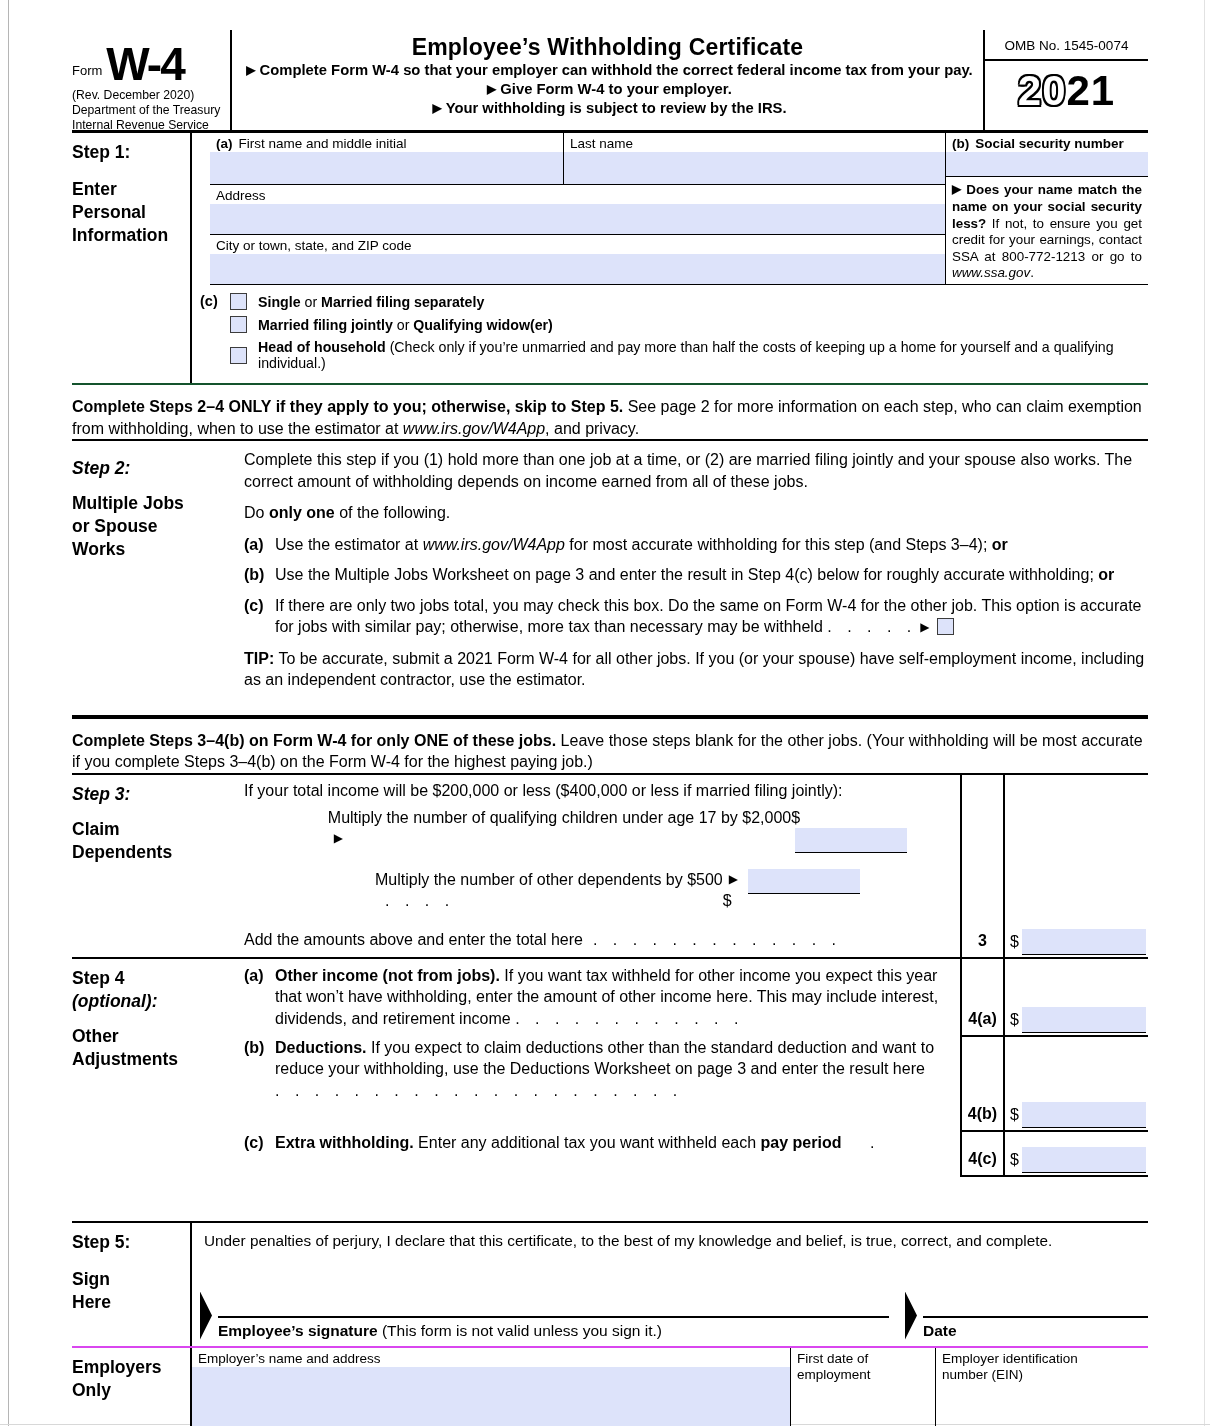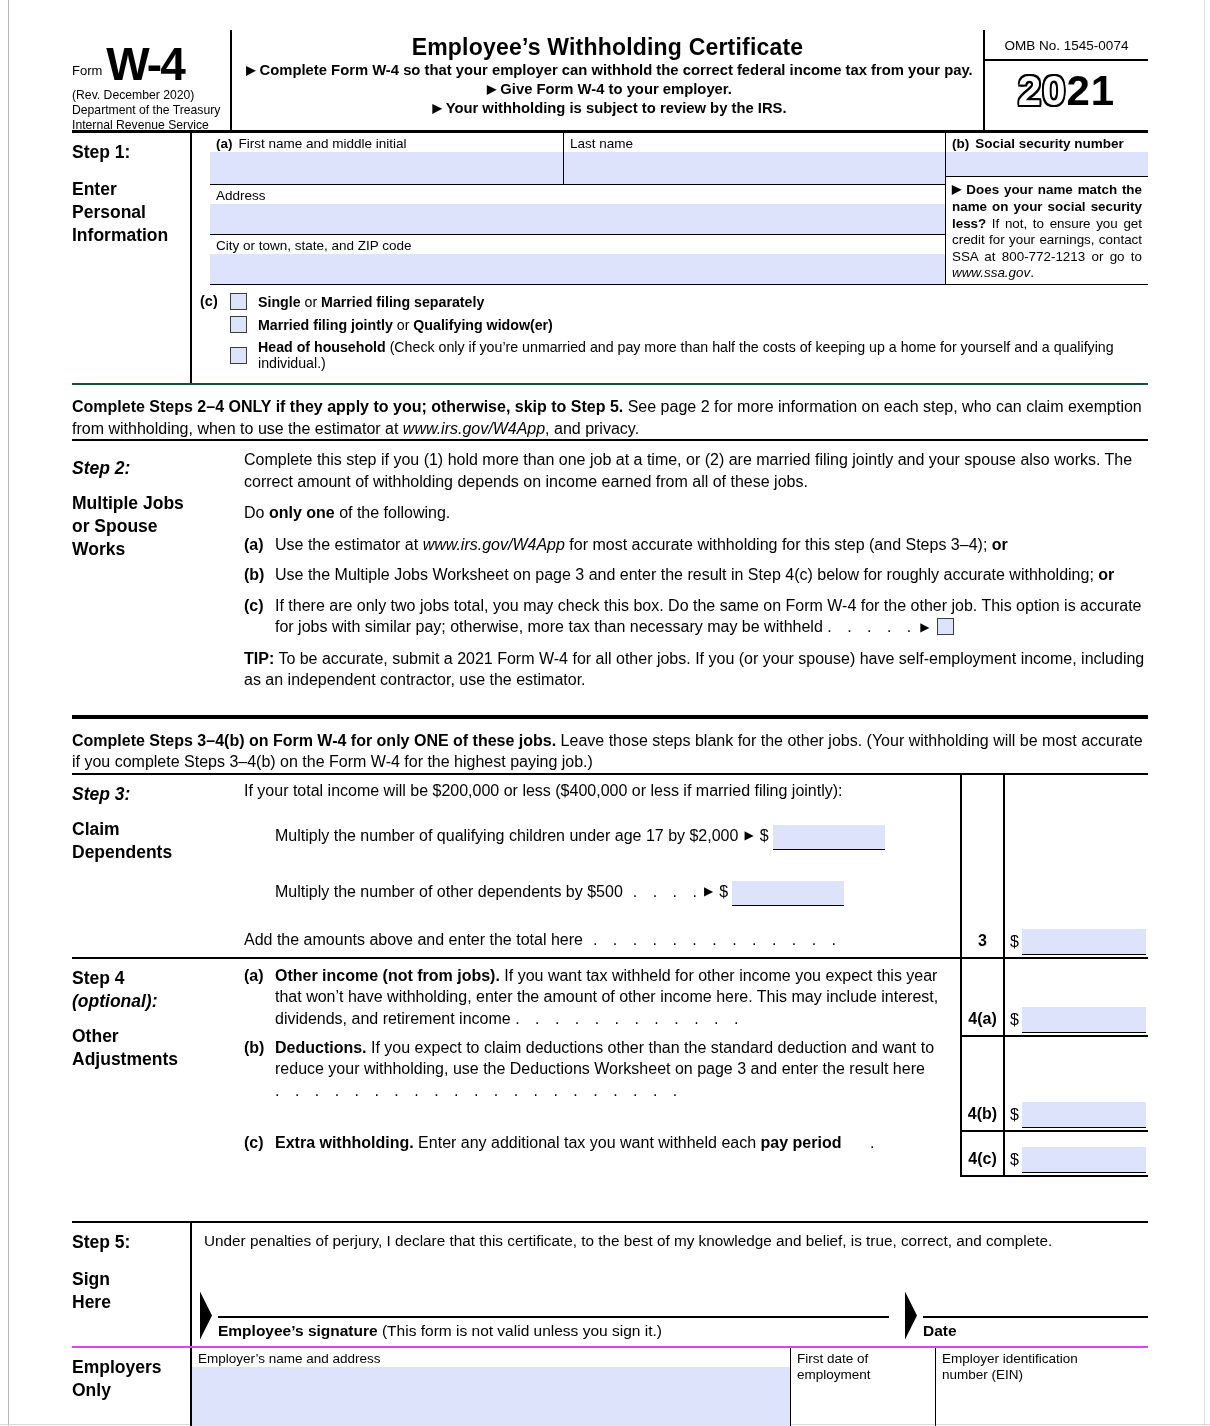--- a/index.html
+++ b/index.html
@@ -80,21 +80,21 @@
 
   .step3 { border-top: 2px solid #000; border-bottom: 2px solid #000; }
   .s34-body { flex: 1; display: flex; flex-direction: column; font-size: 16px; line-height: 21.5px; }
   .trow { display: flex; }
   .trow .tcontent { width: 716px; display: flex; flex-wrap: wrap; align-content: center; }
   .tnum { width: 43px; border-left: 2px solid #000; display: flex; align-items: flex-end; justify-content: center; font-weight: bold; padding-bottom: 5px; }
   .tmoney { width: 145px; border-left: 2px solid #000; display: flex; align-items: flex-end; padding: 0 2px 2px 5px; }
   .tmoney .dollar { padding: 0 3px 2px 0; }
   input.mfield { flex: 1; height: 26px; border: 0; border-bottom: 1px solid #000; background: #dde3fa; outline: none; font: 15px "Liberation Sans", sans-serif; padding: 0 4px; min-width: 0; }
   input.inline-field { width: 112px; height: 25px; border: 0; border-bottom: 1px solid #000; background: #dde3fa; outline: none; font: 15px "Liberation Sans", sans-serif; padding: 0 4px; margin-left: 4px; vertical-align: -7px; }
-  .indent { padding-left: 31px; }
+  .indent { padding-left: 31px; flex-direction: column; }
   .r-s3-intro { height: 32px; }
   .r-s3-child { height: 62px; }
   .r-s3-other { height: 50px; }
   .r-s3-total { height: 38px; }
   .r-s3-total .tcontent { align-content: flex-end; padding-bottom: 6px; }
 
   .step4 .trow .tcontent { align-content: flex-start; }
   .r-4a { height: 78px; }
   .r-4b { height: 95px; }
   .r-4c { height: 45px; }

